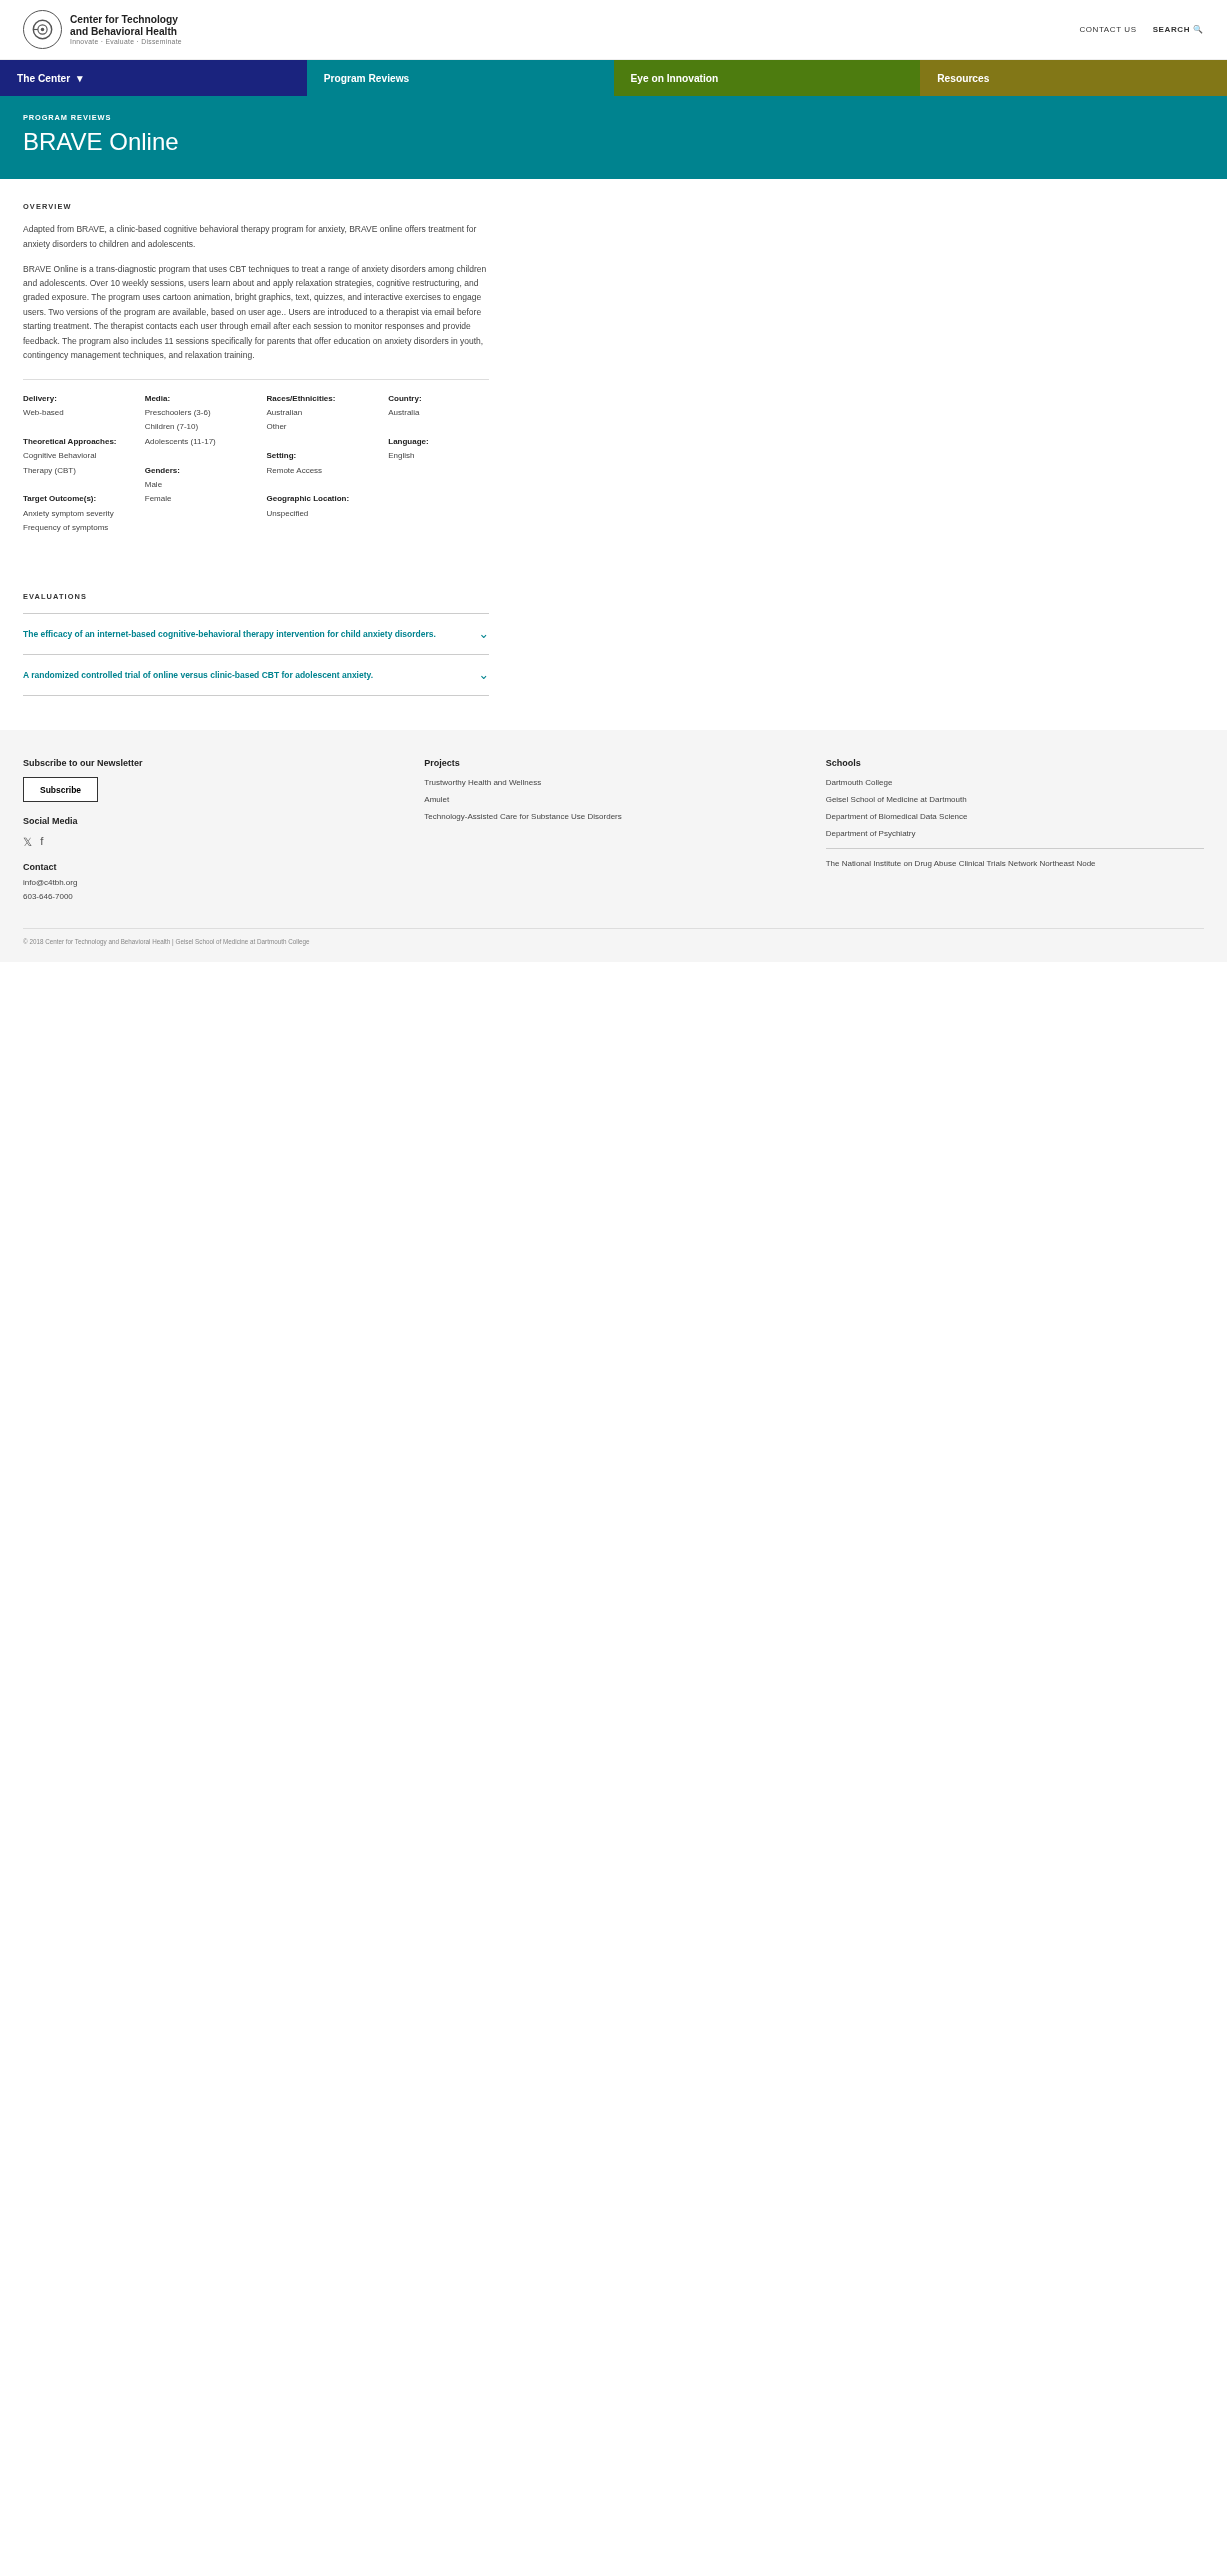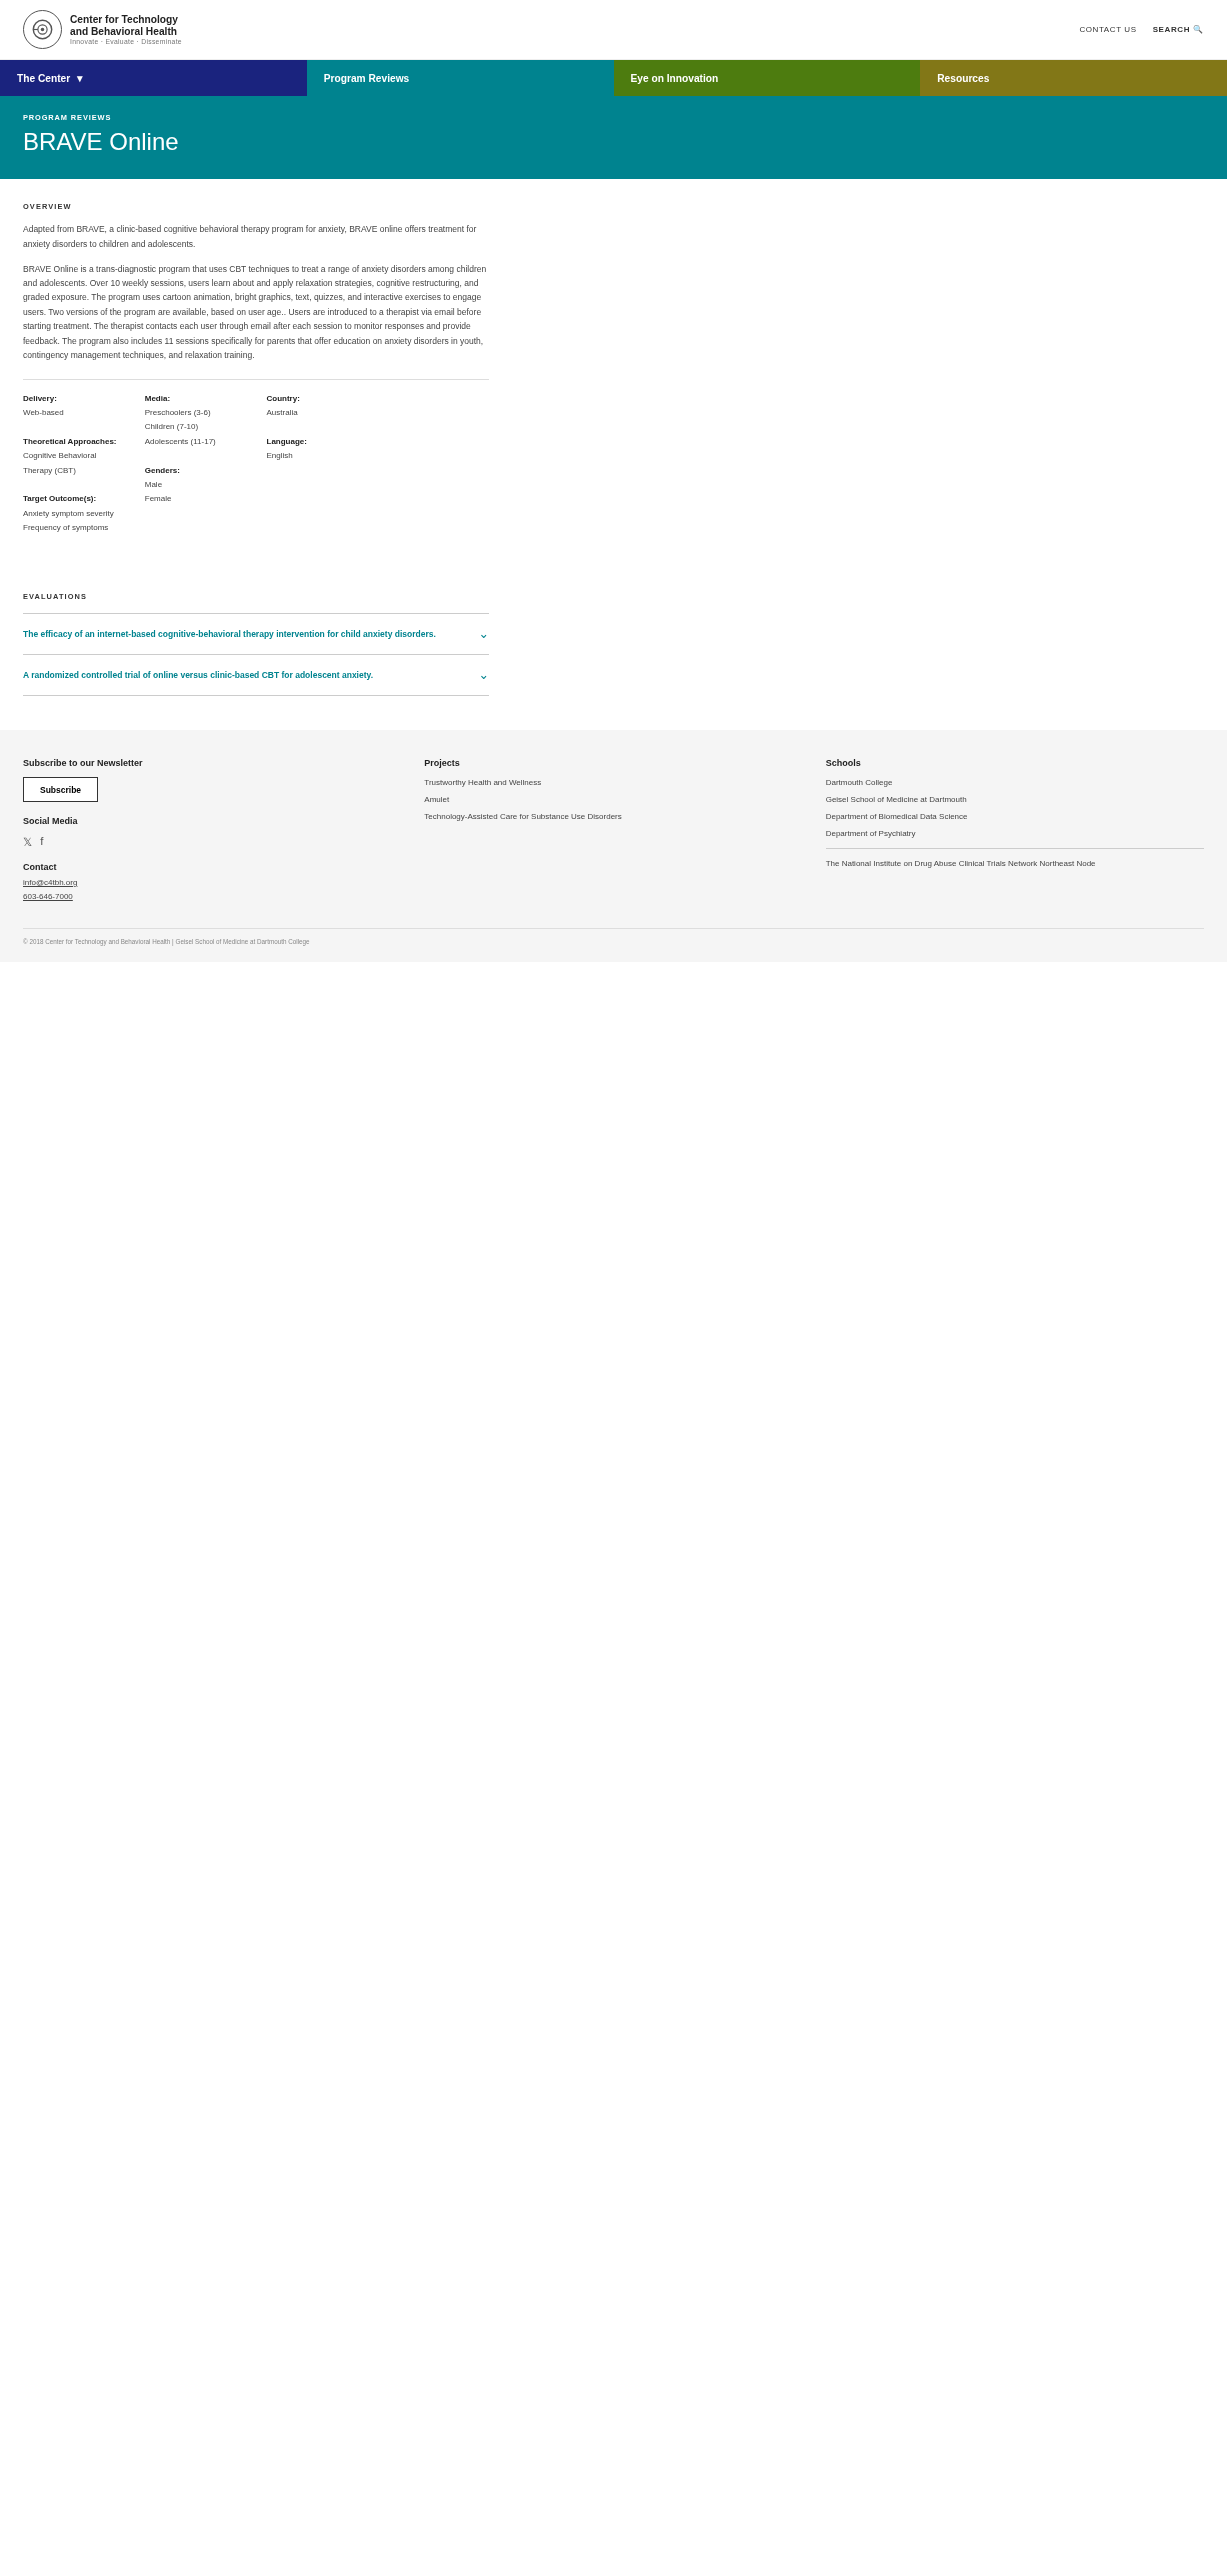--- a/index.html
+++ b/index.html
@@ -221,21 +221,20 @@
       font-size: 9px;
       font-weight: bold;
       color: #222;
       margin-top: 12.5px;
       margin-bottom: 4.5px;
     }
     .footer-contact-info {
       font-size: 8px;
       color: #444;
       line-height: 1.8;
-      text-decoration: underline;
     }
     .footer-link {
       display: block;
       font-size: 8px;
       color: #444;
       text-decoration: none;
       margin-bottom: 5.7px;
       line-height: 1.4;
     }
     .footer-divider {
@@ -321,20 +320,31 @@
       <div class="detail-label">Media:</div>
       <div class="detail-value">Preschoolers (3-6)</div>
       <div class="detail-value">Children (7-10)</div>
       <div class="detail-value">Adolescents (11-17)</div>
       <br>
       <div class="detail-label">Genders:</div>
       <div class="detail-value">Male</div>
       <div class="detail-value">Female</div>
     </div>
 
+    <div class="detail-group">
+      <div class="detail-label">Races/Ethnicities:</div>
+      <div class="detail-value">Australian</div>
+      <div class="detail-value">Other</div>
+      <br>
+      <div class="detail-label">Setting:</div>
+      <div class="detail-value">Remote Access</div>
+      <br>
+      <div class="detail-label">Geographic Location:</div>
+      <div class="detail-value">Unspecified</div>
+    </div>
 
     <div class="detail-group">
       <div class="detail-label">Country:</div>
       <div class="detail-value">Australia</div>
       <br>
       <div class="detail-label">Language:</div>
       <div class="detail-value">English</div>
     </div>
   </div>
 </div>

